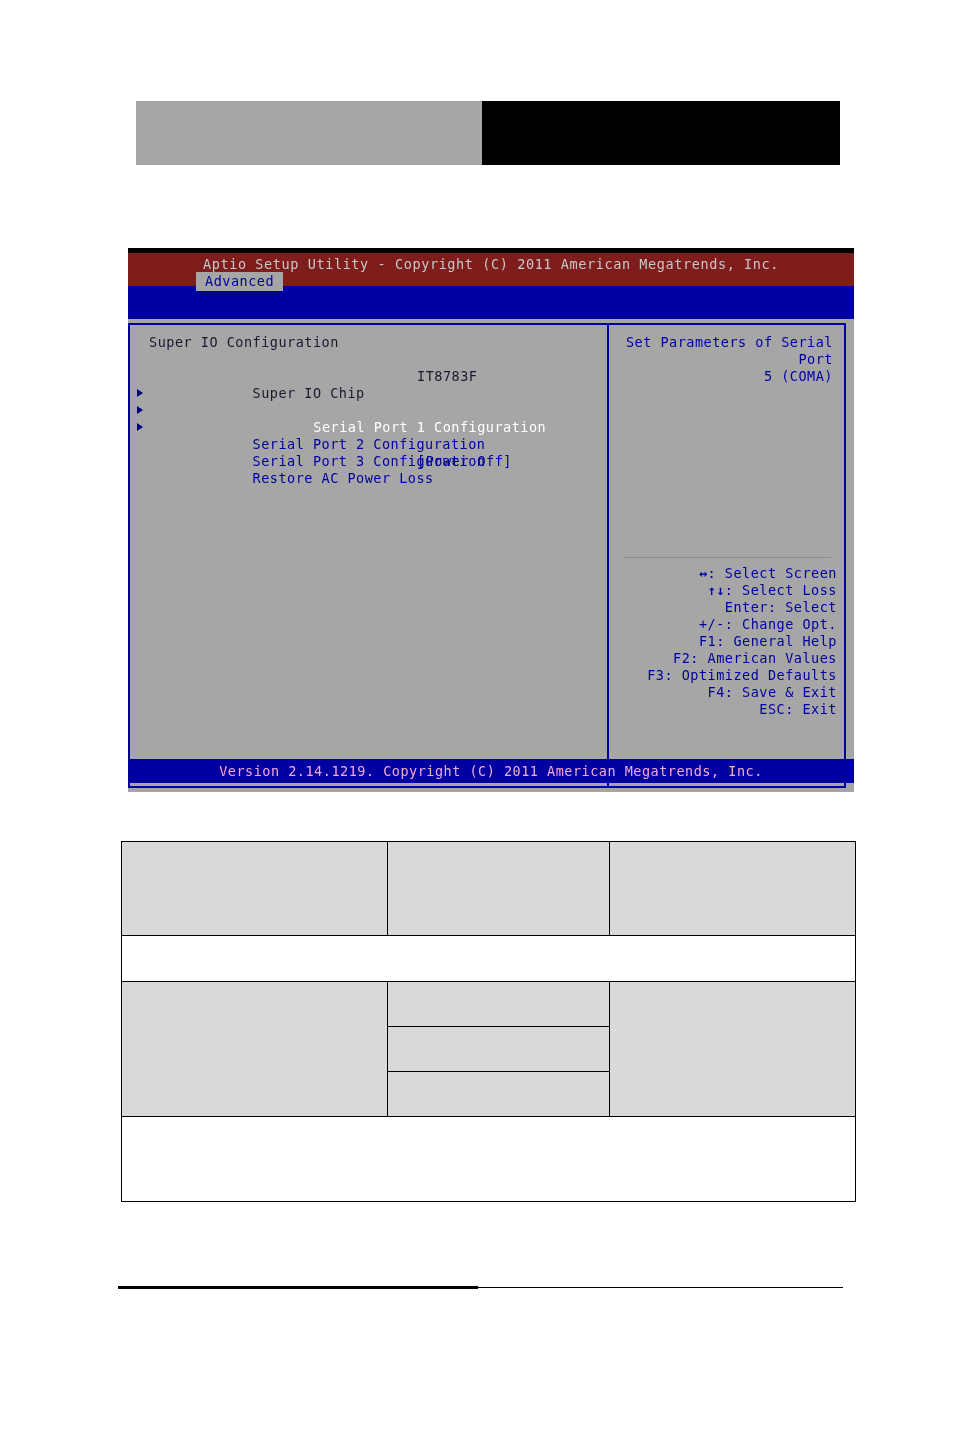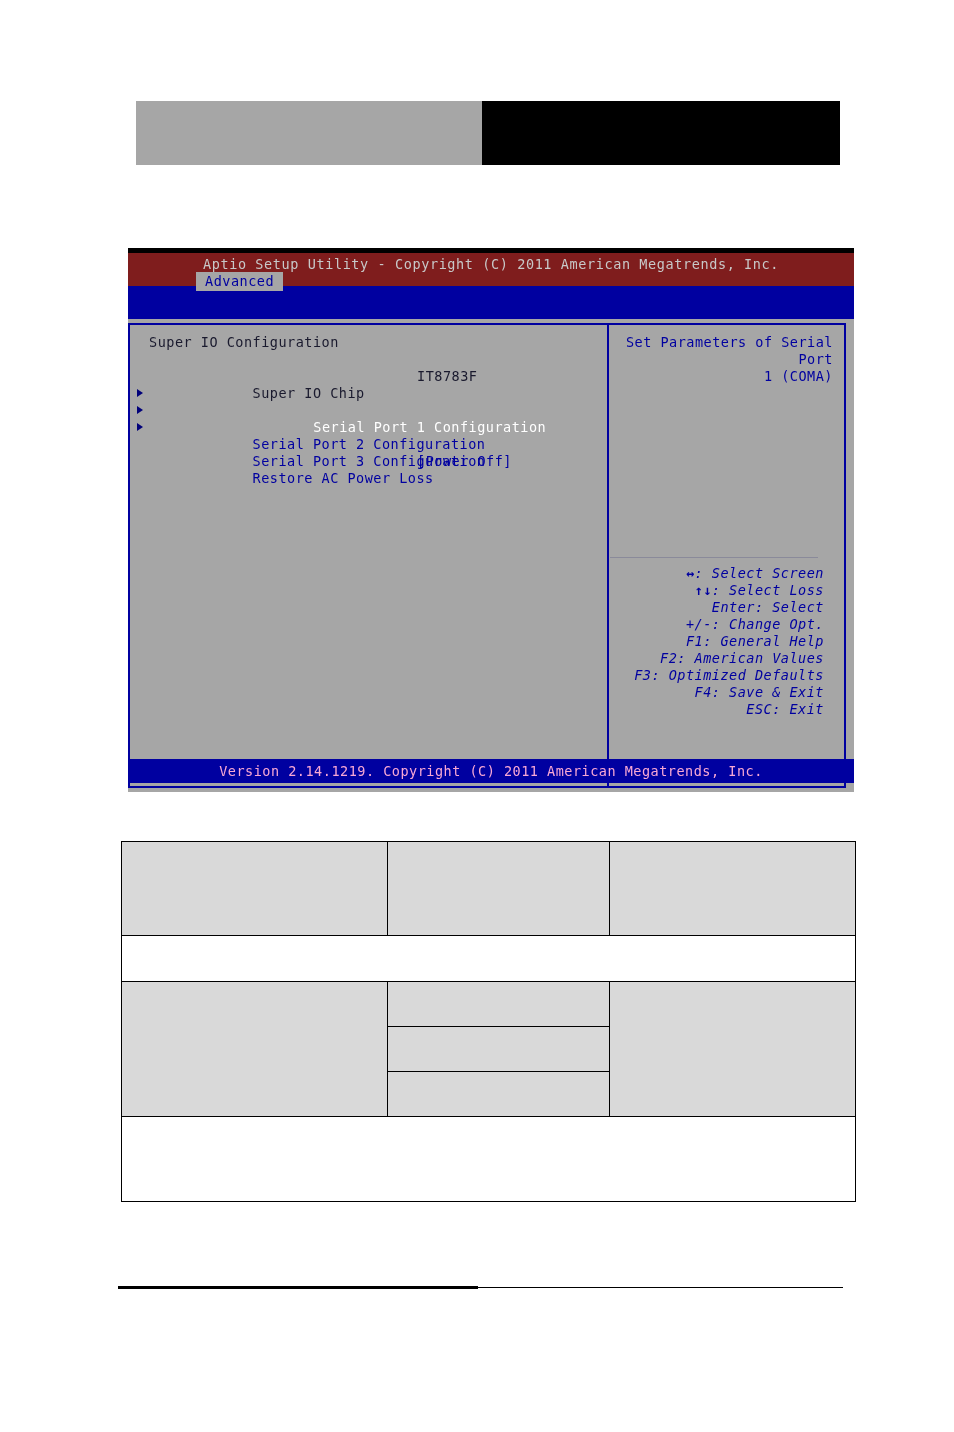--- a/index.html
+++ b/index.html
@@ -151,24 +151,23 @@
   .help-text {
     font-size: 13.5px;
     line-height: 17px;
     letter-spacing: 0.5px;
     color: #0000a0;
     width: 210px;
   }
 
   .hotkeys {
     position: absolute;
-    left: 1px;
+    left: 14px;
     top: 232px;
     width: 214px;
-    font-style: italic;
   }
   .hotkeys .hk-sep {
     border-top: 1px solid #8a8a9a;
     margin-bottom: 7px;
     width: 208px;
   }
   .hk {
     font-size: 13.5px;
     line-height: 17px;
     letter-spacing: 0.5px;
@@ -296,21 +295,21 @@
           <div class="row spacer"></div>
 
           <div class="row c-blue">
             <span class="label">Restore AC Power Loss</span>
             <span class="value">[Power Off]</span>
           </div>
         </div>
 
         <div class="panel-right">
           <div class="help-text">Set Parameters of Serial Port</div>
-          <div class="help-text">1 (COMA)</div>
+          <div class="help-text">5 (COMA)</div>
 
           <div class="hotkeys">
             <div class="hk-sep"></div>
             <div class="hk"><span class="glyph">↔</span><span>: Select Screen</span></div>
             <div class="hk"><span class="glyph">↑↓</span><span>: Select Loss</span></div>
             <div class="hk">Enter: Select</div>
             <div class="hk">+/-: Change Opt.</div>
             <div class="hk">F1: General Help</div>
             <div class="hk">F2: American Values</div>
             <div class="hk">F3: Optimized Defaults</div>

